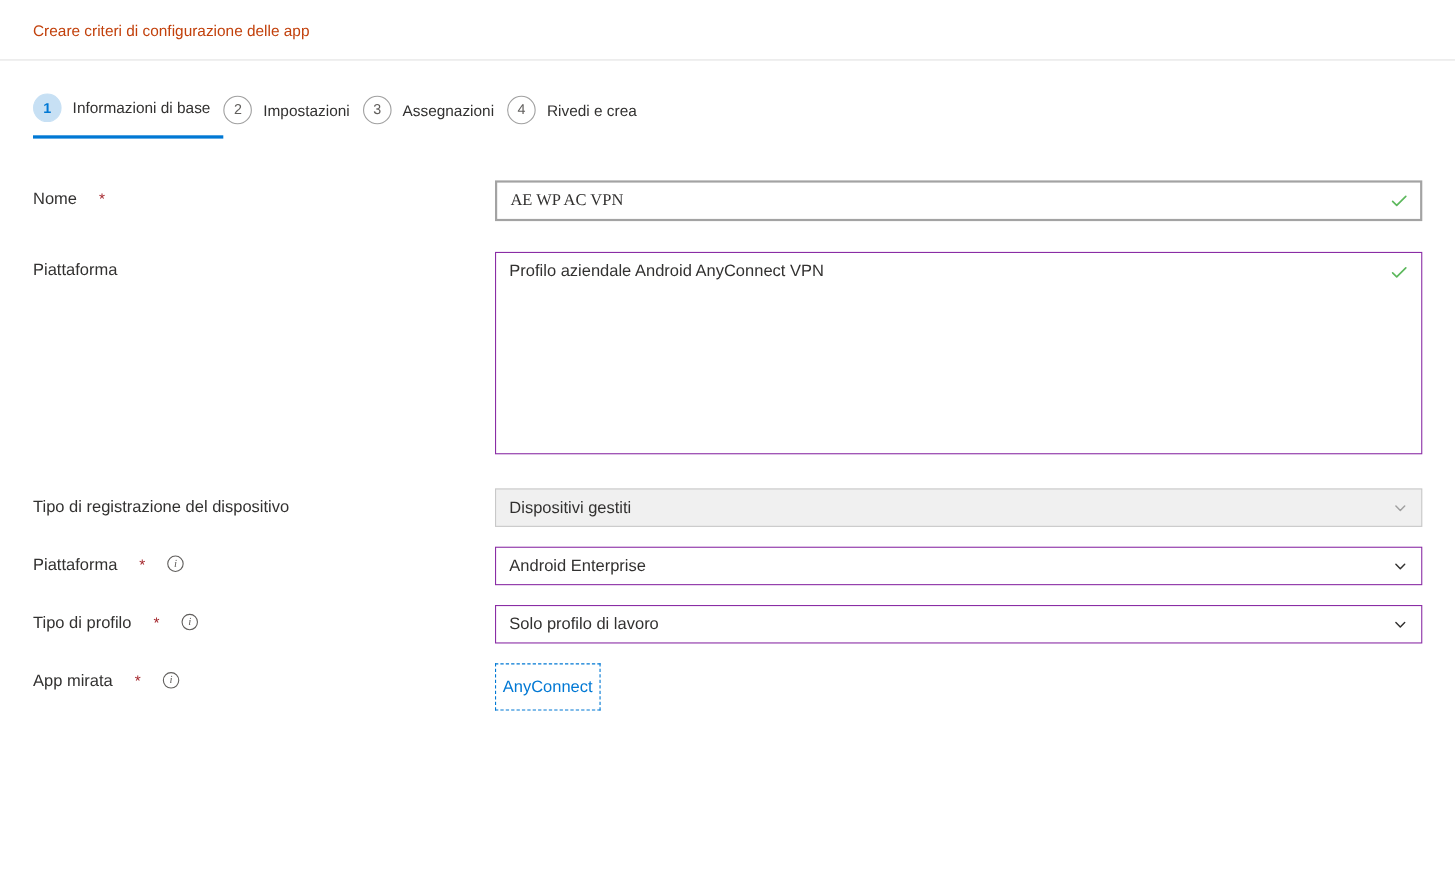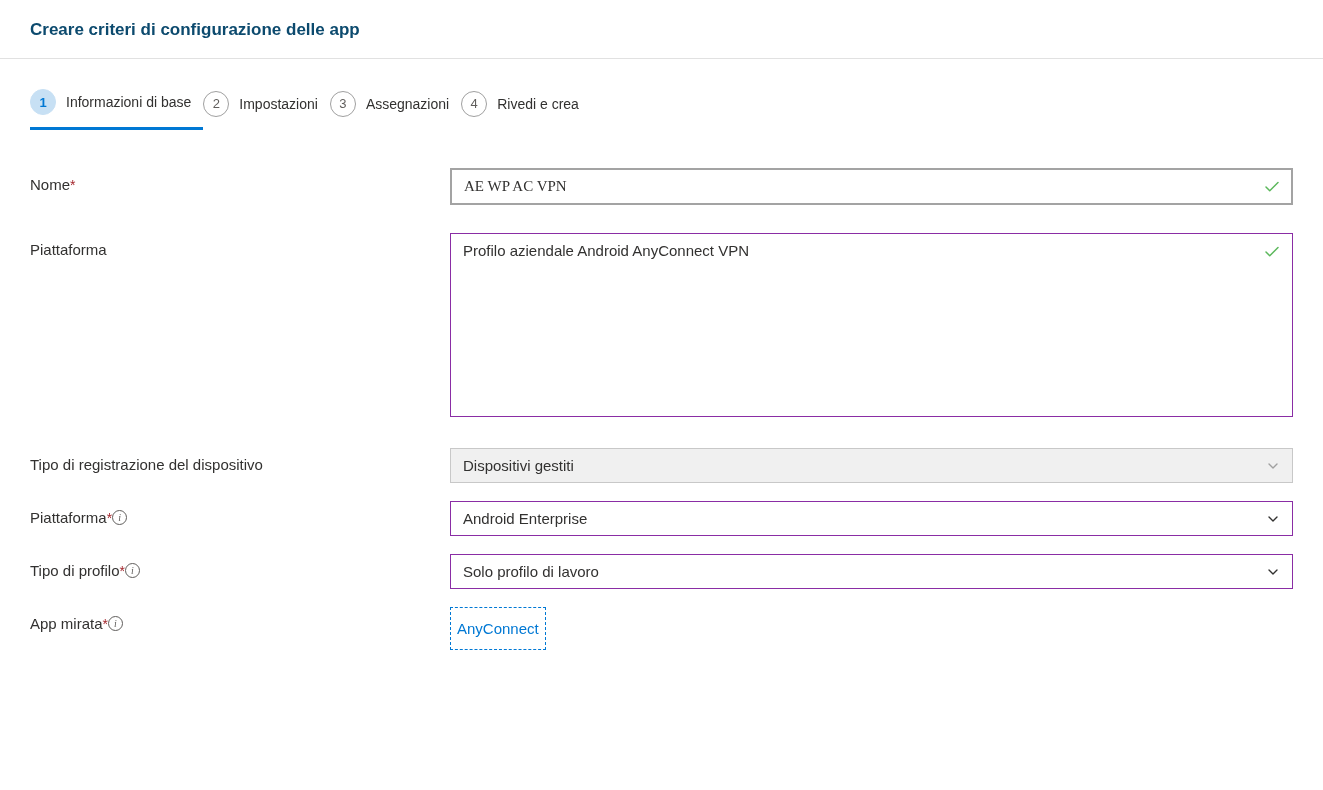--- a/index.html
+++ b/index.html
@@ -11,23 +11,23 @@
       font-family: "Segoe UI", -apple-system, sans-serif;
       font-size: 14px;
       color: #323130;
       background: #fff;
     }
     .page-header {
       padding: 20px 30px 18px;
       border-bottom: 1px solid #e1e1e1;
     }
     .page-title {
-      font-size: 17px;
-      font-weight: 700;
-      color: #0c4a6e;
+      font-size: 14px;
+      font-weight: 400;
+      color: #c2410c;
     }
     .content {
       padding: 30px;
     }
     .steps {
       display: flex;
       align-items: center;
       gap: 0;
       margin-bottom: 38px;
     }
@@ -68,22 +68,21 @@
       align-items: flex-start;
       margin-bottom: 28px;
     }
     .form-label {
       width: 420px;
       flex-shrink: 0;
       padding-top: 8px;
       font-size: 15px;
       color: #323130;
       display: flex;
-      align-items: center;
-      gap: 0;
+      gap: 20px;
     }
     .required {
       color: #a4262c;
       font-size: 14px;
     }
     .info-icon {
       width: 15px;
       height: 15px;
       border: 1px solid #605e5c;
       border-radius: 50%;

